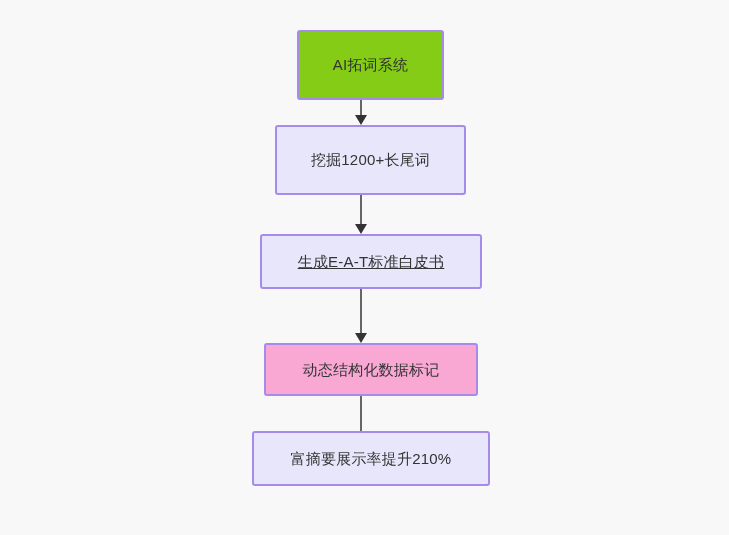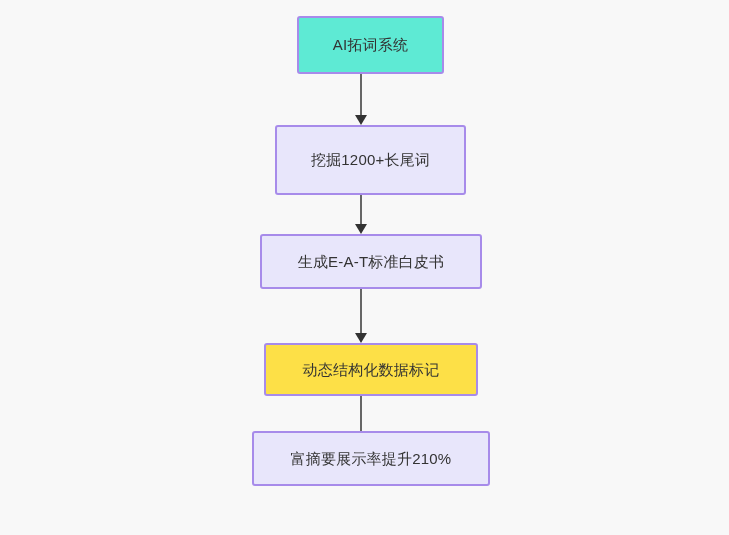--- a/index.html
+++ b/index.html
@@ -77,28 +77,28 @@
         <line x1="10" y1="0" x2="10" y2="46" stroke="#666666" stroke-width="2"></line>
         <polygon points="4,44 16,44 10,54" fill="#333333"></polygon>
       </svg>
     </div>
     <div class="connector" style="left: 351px; top: 396px; height: 55px;">
       <svg width="20" height="55" viewBox="0 0 20 55">
         <line x1="10" y1="0" x2="10" y2="47" stroke="#666666" stroke-width="2"></line>
         <polygon points="4,45 16,45 10,55" fill="#333333"></polygon>
       </svg>
     </div>
-    <div class="node" style="left: 297px; top: 16px; width: 147px; height: 58px; background: #5eead4; border-color: rgb(167, 139, 234); color: rgb(51, 51, 51);">
+    <div class="node" style="left: 297px; top: 30px; width: 147px; height: 70px; background: #84cc16; border-color: rgb(167, 139, 234); color: rgb(51, 51, 51);">
       <span class="node-label">AI拓词系统</span>
     </div>
     <div class="node" style="left: 275px; top: 125px; width: 191px; height: 70px; background: rgb(232, 230, 251); border-color: rgb(167, 139, 234); color: rgb(51, 51, 51);">
       <span class="node-label">挖掘1200+长尾词</span>
     </div>
-    <div class="node" style="left: 260px; top: 234px; width: 222px; height: 55px; background: rgb(232, 230, 251); border-color: rgb(167, 139, 234); color: rgb(51, 51, 51);">
+    <div class="node" style="left: 260px; top: 234px; width: 222px; height: 55px; background: rgb(232, 230, 251); border-color: rgb(167, 139, 234); color: rgb(51, 51, 51); text-decoration: underline;">
       <span class="node-label">生成E-A-T标准白皮书</span>
     </div>
-    <div class="node" style="left: 264px; top: 343px; width: 214px; height: 53px; background: #fde047; border-color: rgb(167, 139, 234); color: rgb(51, 51, 51);">
+    <div class="node" style="left: 264px; top: 343px; width: 214px; height: 53px; background: #f9a8d4; border-color: rgb(167, 139, 234); color: rgb(51, 51, 51);">
       <span class="node-label">动态结构化数据标记</span>
     </div>
     <div class="node" style="left: 252px; top: 431px; width: 238px; height: 55px; background: rgb(232, 230, 251); border-color: rgb(167, 139, 234); color: rgb(51, 51, 51);">
       <span class="node-label">富摘要展示率提升210%</span>
     </div>
   </div>
 
 </body></html>

